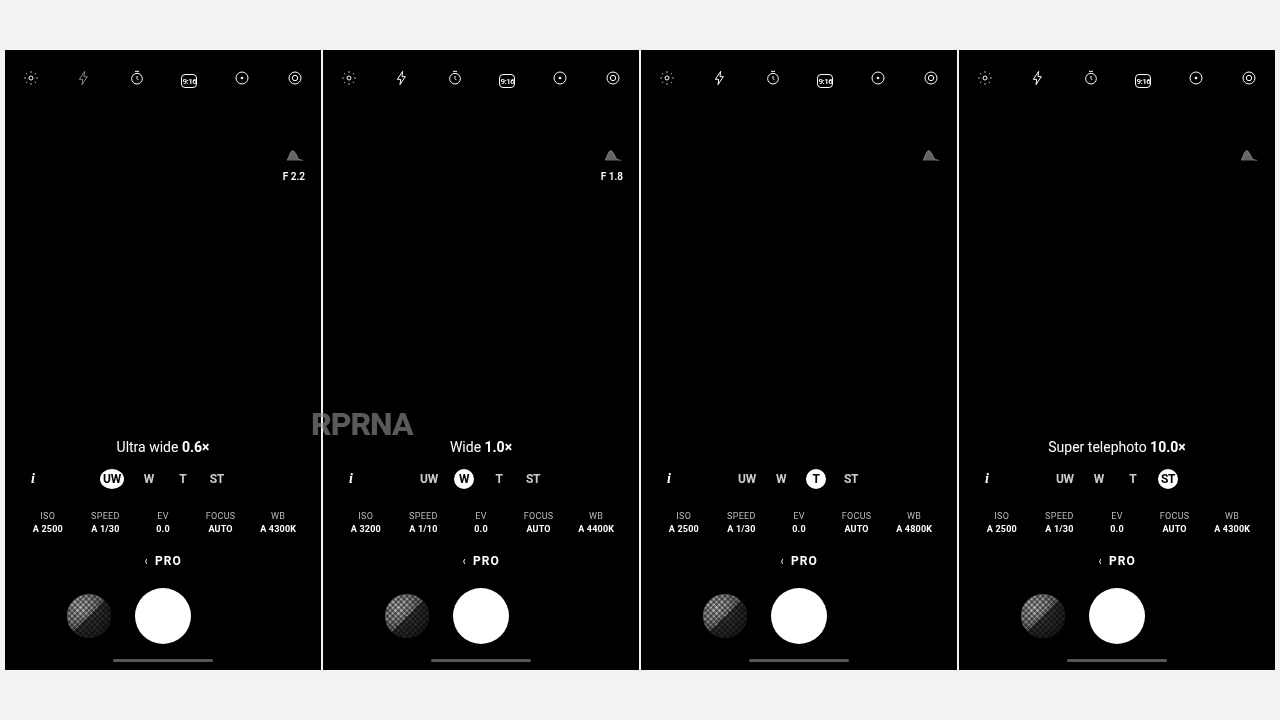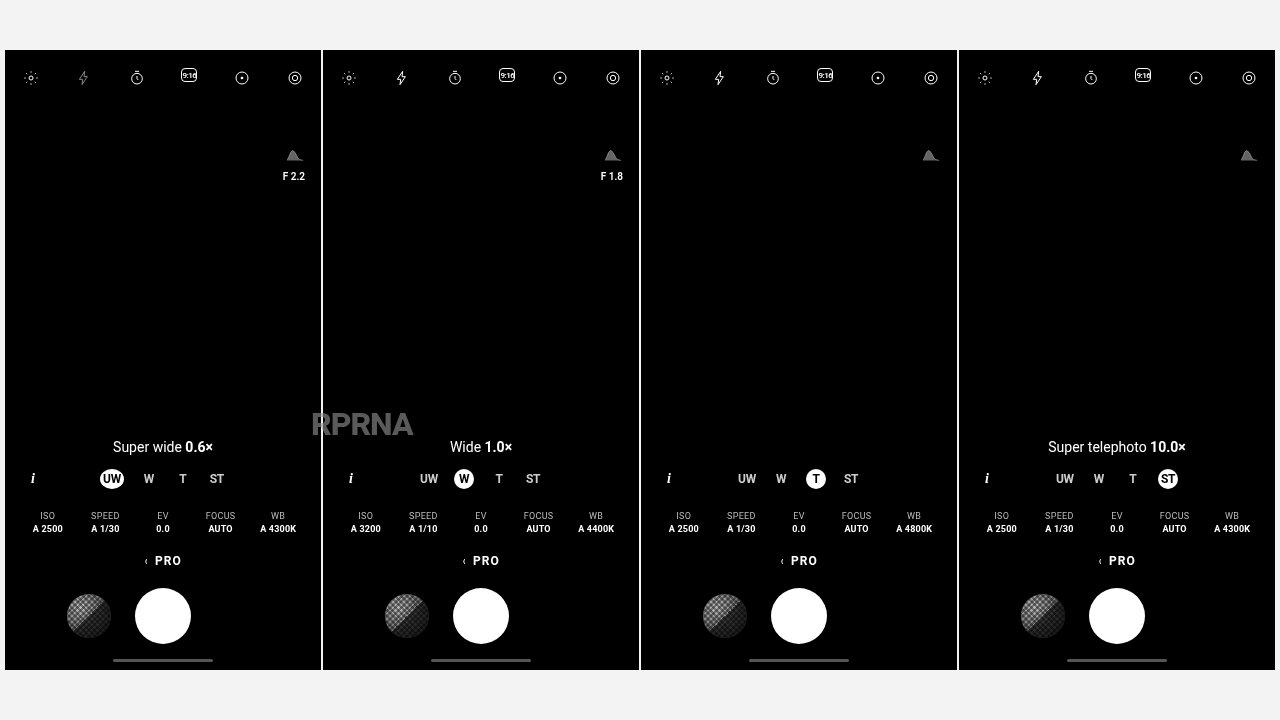--- a/index.html
+++ b/index.html
@@ -8,21 +8,21 @@
   .phones { display: flex; gap: 2px; }
   .phone {
     width: 316px; height: 620px; background: #000; position: relative;
     display: flex; flex-direction: column; color: #fff;
   }
   
   .toprow {
     display: flex; justify-content: space-between; align-items: center;
     padding: 18px 18px 10px 18px;
   }
-  .ticon { width: 16px; height: 20px; display: flex; align-items: flex-start; justify-content: center; }
+  .ticon { width: 16px; height: 20px; display: flex; align-items: flex-end; justify-content: center; }
   .ticon svg { width: 20px; height: 20px; stroke: #fff; fill: none; stroke-width: 1.5; }
   .ticon.off svg { stroke: #888; }
   .ticon .aspect {
     width: 22px; height: 14px; border: 1.5px solid #fff; border-radius: 4px;
     font-size: 8px; font-weight: 600; display: flex; align-items: center; justify-content: center;
     letter-spacing: -0.5px;
   }
   
   .topright {
     position: absolute; right: 16px; top: 96px; text-align: right;
@@ -132,21 +132,21 @@
           </div>
     </div>
     <div class="topright">
       <div class="hist"><svg viewBox="0 0 20 12">
               <polyline points="0,12 2,8 4,3 6,1 8,2 10,5 12,9 14,11 18,12" stroke="#ccc" fill="rgba(200,200,200,0.5)" stroke-width="0.5"></polyline>
             </svg></div>
       <div class="aperture">F 2.2</div>
     </div>
     <div class="vf"></div>
     <div class="lenslabel">
-      <span>Super wide </span><span class="zoom">0.6×</span>
+      <span>Ultra wide </span><span class="zoom">0.6×</span>
     </div>
     <div class="midrow">
       <div class="info-i">i</div>
       <div class="lenssel">
         <div class="lensbtn active">UW</div>
             <div class="lensbtn ">W</div>
             <div class="lensbtn ">T</div>
             <div class="lensbtn ">ST</div>
       </div>
     </div>

